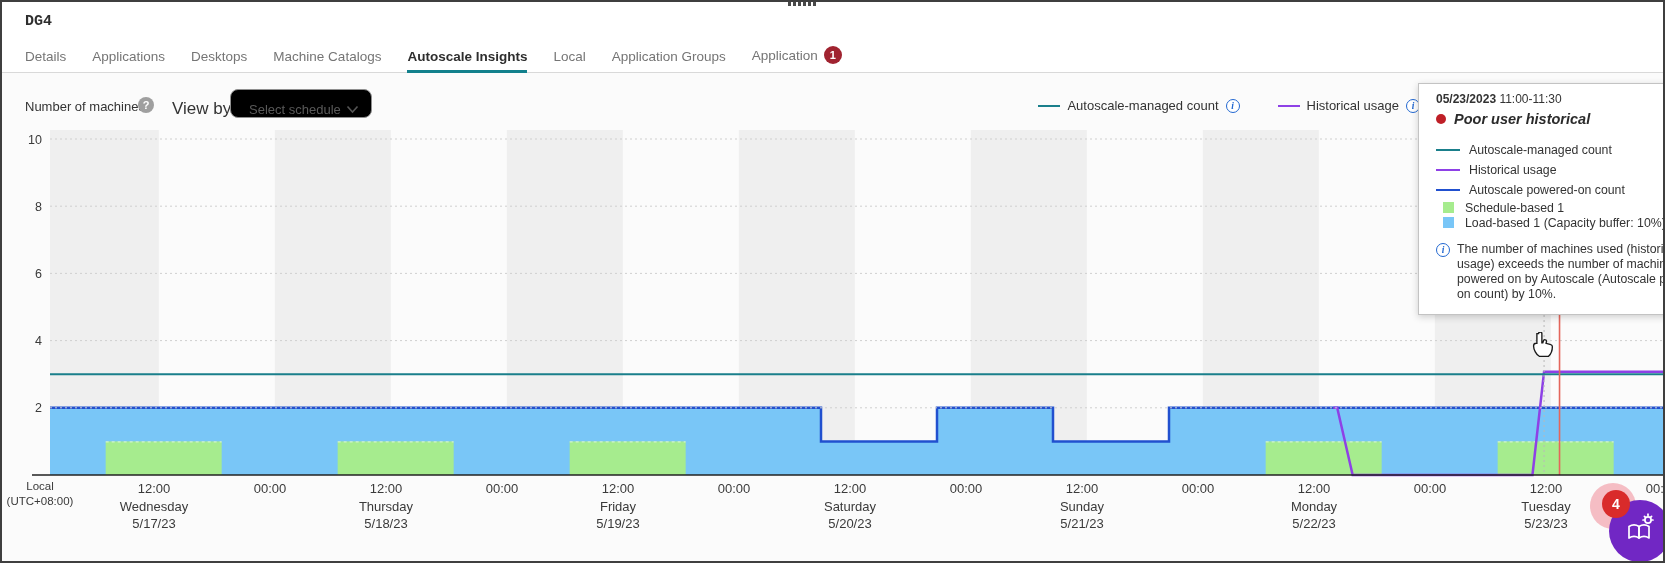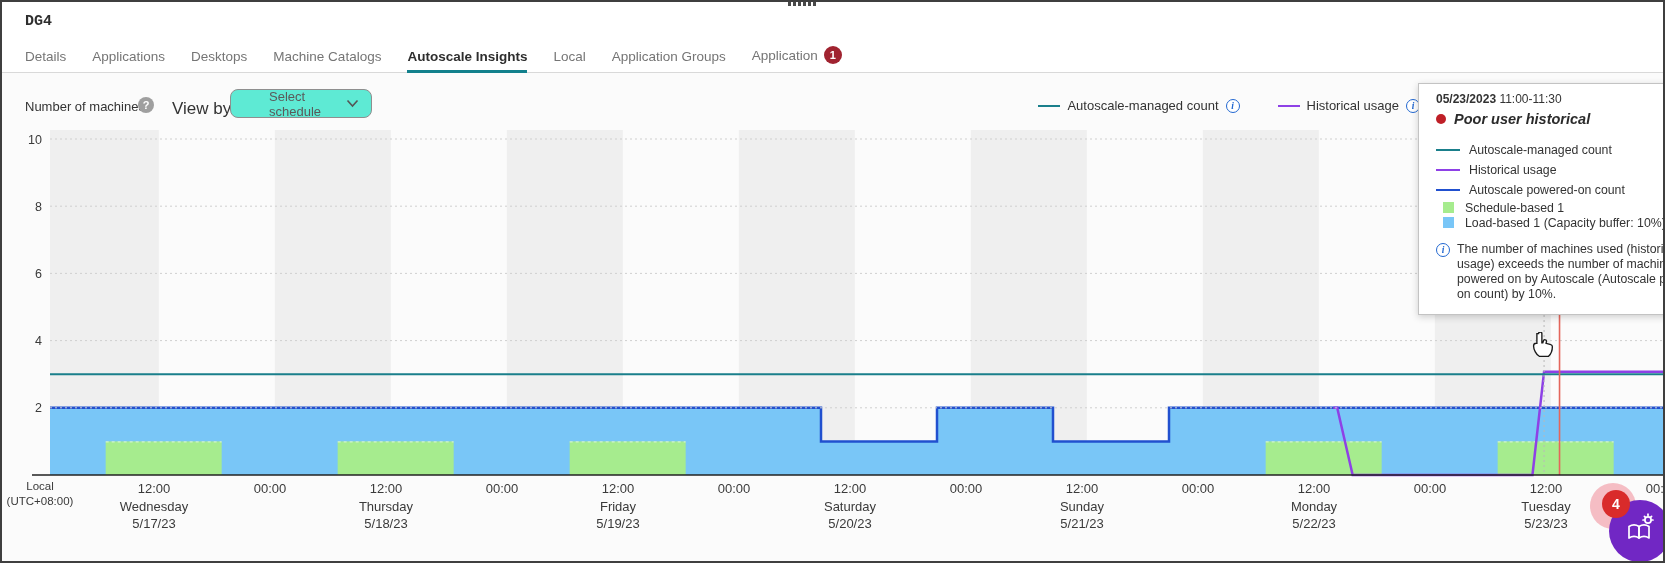--- a/index.html
+++ b/index.html
@@ -14,22 +14,22 @@
     font-size:13.5px;color:#757575;cursor:pointer;display:flex;gap:6px;align-items:center;}
   .tab.active{color:#2e2e2e;font-weight:700;padding-bottom:6px;border-bottom:3px solid #12808c;}
   .tab .badge{width:18px;height:18px;border-radius:50%;background:#a02330;color:#fff;font-size:11px;
     font-weight:700;display:flex;align-items:center;justify-content:center;}
   .content-bg{position:absolute;left:0;top:71px;right:0;bottom:0;background:#fbfbfb;}
   .axis-title{position:absolute;left:23px;top:97px;font-size:13px;color:#333;z-index:3;}
   .help{position:absolute;left:136px;top:95px;width:16px;height:16px;border-radius:50%;background:#9f9f9f;
     border:none;color:#fff;font-size:11px;font-weight:700;line-height:16px;text-align:center;padding:0;cursor:pointer;z-index:3;}
   .viewby{position:absolute;left:170px;top:97px;font-size:17px;z-index:3;}
   .dropdown{position:absolute;left:228px;top:87px;width:142px;height:29px;border:1px solid #8f8f8f;border-radius:8px;
-    background:#5eead4;font-family:"Liberation Sans",sans-serif;font-size:13px;color:#5a5a5a;display:flex;
-    align-items:center;justify-content:space-between;padding:0 12px 0 38px;cursor:pointer;z-index:3;box-sizing:border-box;}
+    background:#000000;font-family:"Liberation Sans",sans-serif;font-size:13px;color:#5a5a5a;display:flex;
+    align-items:flex-end;justify-content:space-between;padding:0 12px 0 18px;cursor:pointer;z-index:3;box-sizing:border-box;}
   .legend{position:absolute;right:243px;top:96px;display:flex;gap:38px;z-index:3;}
   .legend-item{display:flex;align-items:center;gap:7px;font-size:13px;white-space:nowrap;}
   .dash{width:22px;height:0;border-top:2px solid #000;}
   .info{width:14px;height:14px;border-radius:50%;border:1.4px solid #2268d1;color:#2268d1;font-size:9.5px;
     font-weight:700;font-style:italic;font-family:"Liberation Serif",serif;display:flex;align-items:center;
     justify-content:center;box-sizing:border-box;background:#fff;cursor:pointer;}
   .chart-layer{position:absolute;left:0;top:0;z-index:1;}
   svg text{font-family:"Liberation Sans",sans-serif;}
   .tooltip{position:absolute;left:1416px;top:81px;width:292px;min-height:220px;background:#fff;
     border:1px solid #c3c3c3;box-shadow:0 2px 7px rgba(0,0,0,.18);z-index:5;padding:8px 0 12px 17px;box-sizing:border-box;}

